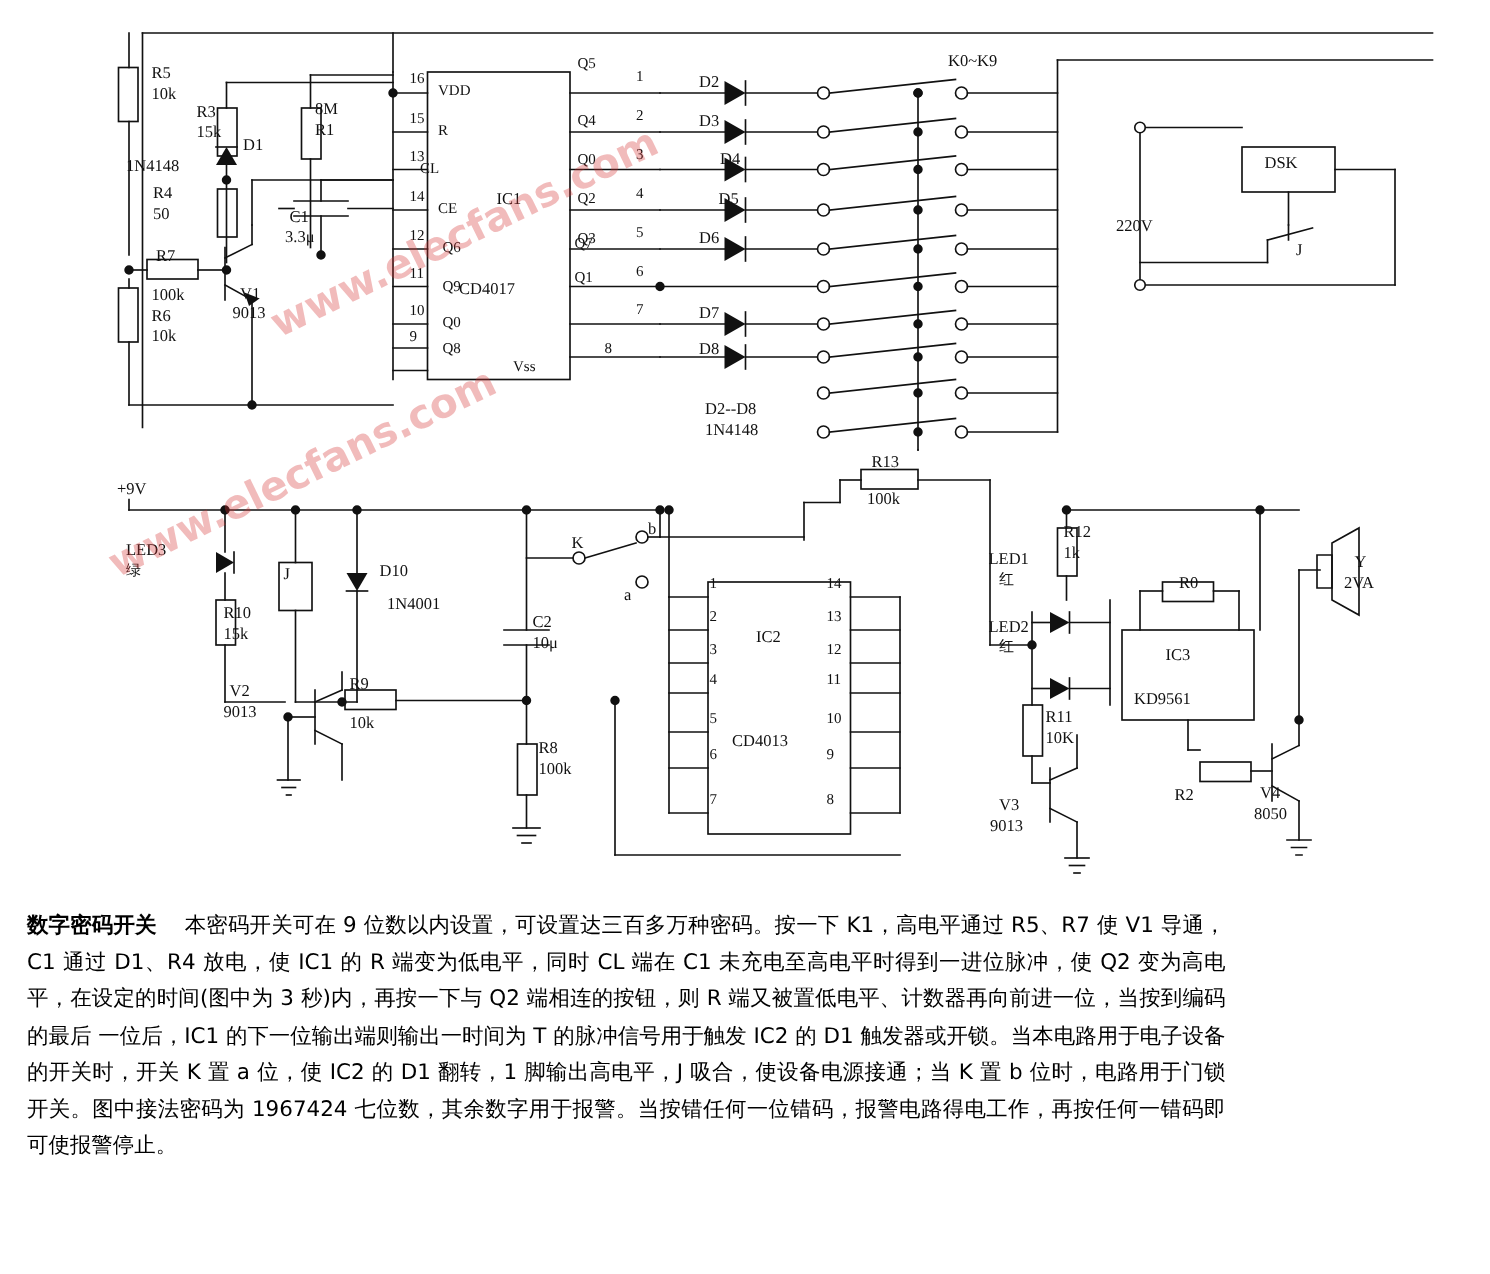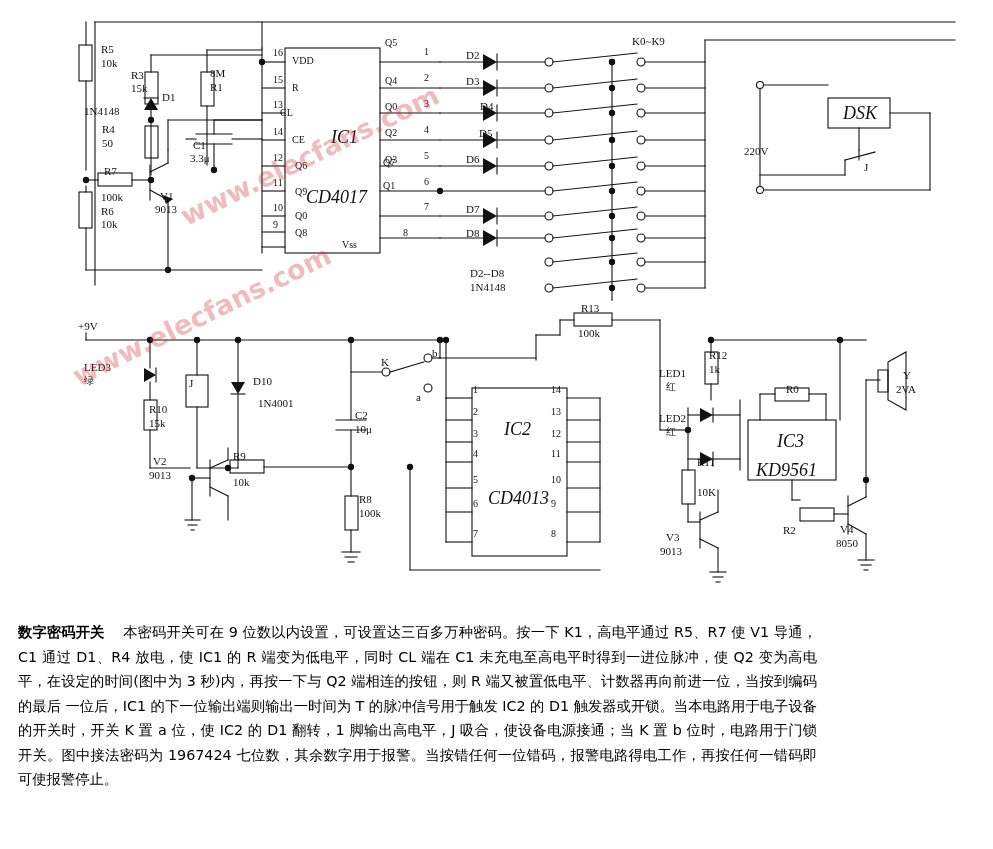--- a/index.html
+++ b/index.html
@@ -2,22 +2,22 @@
 <html><head>
 <meta charset="utf-8">
 <style>
   html,body{margin:0;padding:0;background:#ffffff;}
   body{width:993px;height:849px;font-family:"Liberation Serif",serif;color:#111;position:relative;overflow:hidden;}
   #sheet{position:relative;width:993px;height:849px;}
   #schem{position:absolute;left:0;top:0;width:993px;height:600px;}
   .lbl{position:absolute;font-family:"Liberation Serif",serif;font-size:11px;color:#111;white-space:pre;line-height:1.05;}
   .lbl.sm{font-size:10px;}
   .lbl.cn{font-family:"DejaVu Sans",sans-serif;font-size:10px;}
-  .lbl.big{font-size:18px;font-style:italic;}
-  #caption{position:absolute;left:0;top:620px;width:835px;padding:0 18px 0 18px;box-sizing:border-box;}
+  .lbl.big{font-size:11px;}
+  #caption{position:absolute;left:0;top:605px;width:835px;padding:0 18px 0 18px;box-sizing:border-box;}
   #caption p{margin:0;font-family:"DejaVu Sans",sans-serif;font-size:14.3px;line-height:1.72;text-align:justify;color:#000;}
   #caption b{font-weight:bold;}
   .wm{position:absolute;color:rgba(214,48,49,0.33);font-family:"DejaVu Sans",sans-serif;font-weight:bold;pointer-events:none;}
   #wm1{left:168px;top:140px;font-size:27px;transform:rotate(-26deg);}
   #wm2{left:60px;top:300px;font-size:27px;transform:rotate(-26deg);}
 </style>
 </head>
 <body>
 
 <div id="sheet">
@@ -498,21 +498,21 @@
   <div class="lbl sm" style="left:551px;top:529px">8</div>
 
   <div class="lbl big" style="left:504px;top:420px">IC2</div>
   <div class="lbl big" style="left:488px;top:489px">CD4013</div>
 
   <div class="lbl" style="left:659px;top:368px">LED1</div>
   <div class="lbl cn" style="left:666px;top:382px">红</div>
   <div class="lbl" style="left:659px;top:413px">LED2</div>
   <div class="lbl cn" style="left:666px;top:427px">红</div>
 
-  <div class="lbl" style="left:697px;top:457px">R11</div>
+  <div class="lbl" style="left:697px;top:473px">R11</div>
   <div class="lbl" style="left:697px;top:487px">10K</div>
   <div class="lbl" style="left:709px;top:350px">R12</div>
   <div class="lbl" style="left:709px;top:364px">1k</div>
 
   <div class="lbl" style="left:666px;top:532px">V3</div>
   <div class="lbl" style="left:660px;top:546px">9013</div>
 
   <div class="lbl" style="left:786px;top:384px">R0</div>
   <div class="lbl big" style="left:777px;top:432px">IC3</div>
   <div class="lbl big" style="left:756px;top:461px">KD9561</div>

